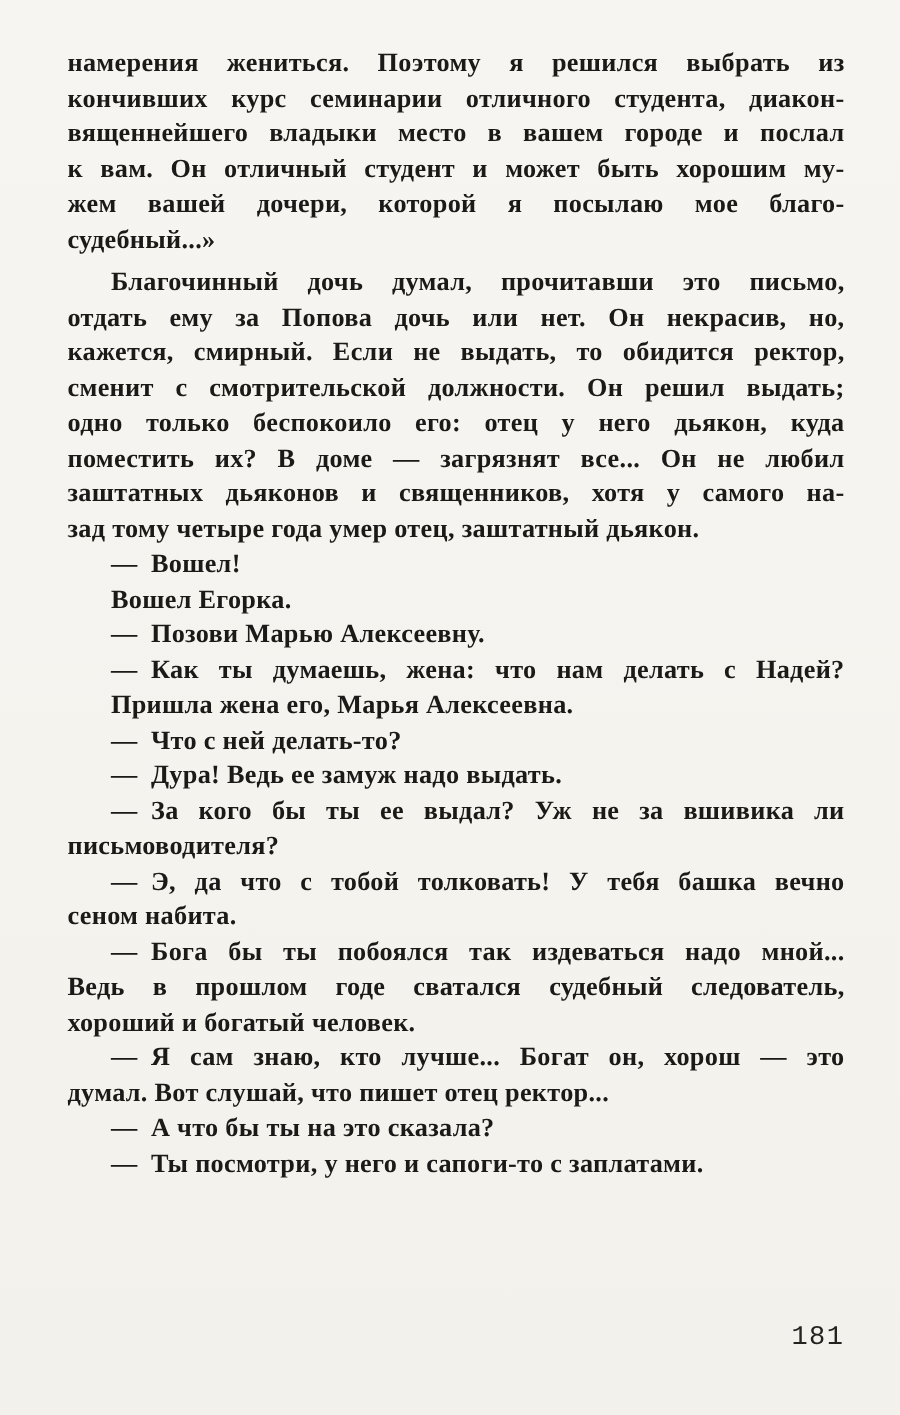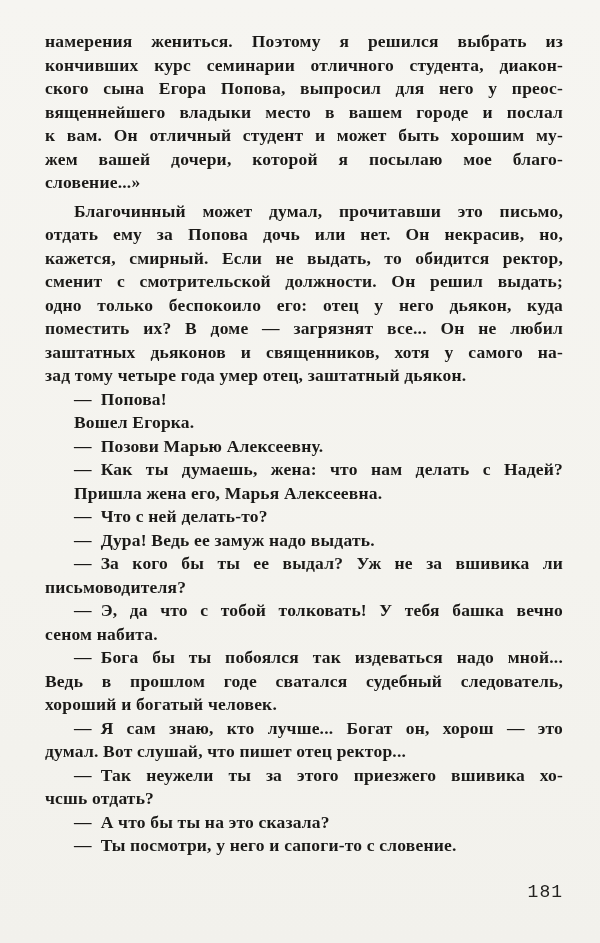--- a/index.html
+++ b/index.html
@@ -49,38 +49,37 @@
   }
 </style>
 </head>
 <body>
 
 <div class="scan-page">
   <div class="text-block" id="text-block">
       <div class="paragraph">
         <div class="line just">намерения жениться. Поэтому я решился выбрать из</div>
         <div class="line just">кончивших курс семинарии отличного студента, диакон-</div>
-        <div class="line just">ского сына Егора Попова, выпросил для него у преос-</div>
         <div class="line just">вященнейшего владыки место в вашем городе и послал</div>
         <div class="line just">к вам. Он отличный студент и может быть хорошим му-</div>
         <div class="line just">жем вашей дочери, которой я посылаю мое благо-</div>
-        <div class="line">словение...»</div>
+        <div class="line">судебный...»</div>
       </div>
       <div class="paragraph indent gap">
-        <div class="line just">Благочинный может думал, прочитавши это письмо,</div>
+        <div class="line just">Благочинный дочь думал, прочитавши это письмо,</div>
         <div class="line just">отдать ему за Попова дочь или нет. Он некрасив, но,</div>
         <div class="line just">кажется, смирный. Если не выдать, то обидится ректор,</div>
         <div class="line just">сменит с смотрительской должности. Он решил выдать;</div>
         <div class="line just">одно только беспокоило его: отец у него дьякон, куда</div>
         <div class="line just">поместить их? В доме — загрязнят все... Он не любил</div>
         <div class="line just">заштатных дьяконов и священников, хотя у самого на-</div>
         <div class="line">зад тому четыре года умер отец, заштатный дьякон.</div>
       </div>
       <div class="paragraph indent">
-        <div class="line">— Попова!</div>
+        <div class="line">— Вошел!</div>
       </div>
       <div class="paragraph indent">
         <div class="line">Вошел Егорка.</div>
       </div>
       <div class="paragraph indent">
         <div class="line">— Позови Марью Алексеевну.</div>
       </div>
       <div class="paragraph indent">
         <div class="line just">— Как ты думаешь, жена: что нам делать с Надей?</div>
       </div>
@@ -104,24 +103,20 @@
       <div class="paragraph indent">
         <div class="line just">— Бога бы ты побоялся так издеваться надо мной...</div>
         <div class="line just">Ведь в прошлом годе сватался судебный следователь,</div>
         <div class="line">хороший и богатый человек.</div>
       </div>
       <div class="paragraph indent">
         <div class="line just">— Я сам знаю, кто лучше... Богат он, хорош — это</div>
         <div class="line">думал. Вот слушай, что пишет отец ректор...</div>
       </div>
       <div class="paragraph indent">
-        <div class="line just">— Так неужели ты за этого приезжего вшивика хо-</div>
-        <div class="line">чсшь отдать?</div>
-      </div>
-      <div class="paragraph indent">
         <div class="line">— А что бы ты на это сказала?</div>
       </div>
       <div class="paragraph indent">
-        <div class="line">— Ты посмотри, у него и сапоги-то с словение.</div>
+        <div class="line">— Ты посмотри, у него и сапоги-то с заплатами.</div>
       </div>
     </div>
   <div class="page-number">181</div>
 </div>
 
 </body></html>

